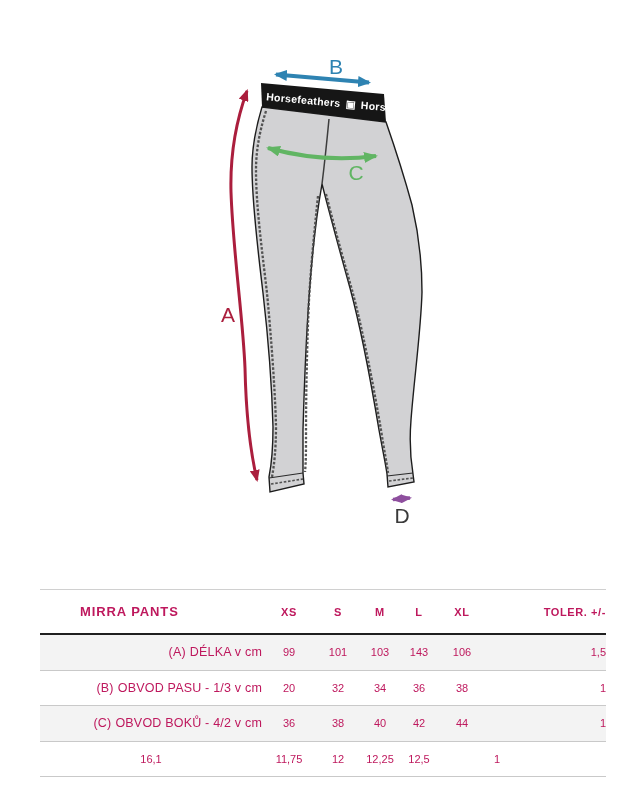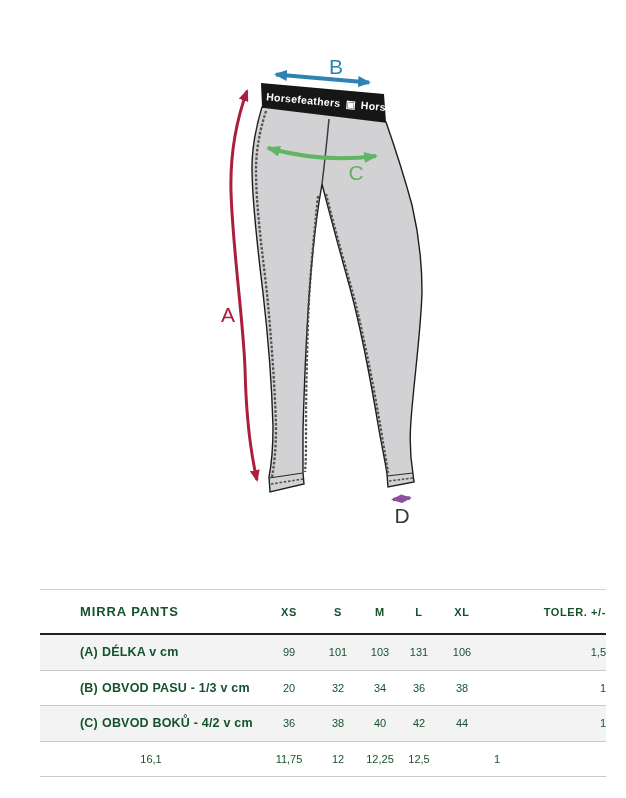--- a/index.html
+++ b/index.html
@@ -22,36 +22,36 @@
   .hemline { stroke:#2a2a2a; stroke-width:1.2; fill:none; }
   .arrow { fill:none; }
   .dim-label { font-size:21px; font-family:"Liberation Sans",sans-serif; }
   .band-text { font-size:10.5px; font-weight:bold; fill:#ffffff;
                letter-spacing:.3px; font-family:"Liberation Sans",sans-serif; }
 
   
   .size-table {
     position:absolute; left:40px; top:589px; width:566px;
     border-top:1px solid #d0d0d0;
-    color:#14532d;
+    color:#be185d;
   }
   .t-head, .t-row {
     display:grid;
     grid-template-columns:222px 54px 44px 40px 38px 48px 1fr;
     align-items:center;
   }
   .t-head { height:43px; border-bottom:2px solid #1f1f1f; }
   .t-row  { height:34.5px; border-bottom:1px solid #c9c9c9; }
   .t-row.striped { background:#f3f3f3; }
   .cell { font-size:11px; text-align:center; white-space:nowrap; }
   .t-head .cell { font-weight:bold; letter-spacing:.6px; }
   .cell.title { text-align:left; padding-left:40px; font-size:13px;
                 font-weight:bold; letter-spacing:.9px; }
-  .cell.rowlabel { text-align:left; padding-left:40px; font-size:12.5px;
-                   font-weight:bold; letter-spacing:.2px; }
+  .cell.rowlabel { text-align:right; padding-left:40px; font-size:12.5px;
+                   font-weight:normal; letter-spacing:.2px; }
   .cell.rowlabel .key { margin-right:4px; }
   .cell.tol { text-align:right; padding-left:56px; }
 </style>
 </head>
 <body>
 
 <div class="stage">
 
   <svg class="diagram" viewBox="0 0 626 565">
     <defs>
@@ -142,21 +142,21 @@
       <div class="cell tol">TOLER. +/-</div>
     </div>
 
     <div class="t-row striped">
       <div class="cell rowlabel">
         <span class="key">(A)</span><span>DÉLKA v cm</span>
       </div>
       <div class="cell">99</div>
       <div class="cell">101</div>
       <div class="cell">103</div>
-      <div class="cell">131</div>
+      <div class="cell">143</div>
       <div class="cell">106</div>
       <div class="cell tol">1,5</div>
     </div>
 
     <div class="t-row">
       <div class="cell rowlabel">
         <span class="key">(B)</span><span>OBVOD PASU - 1/3 v cm</span>
       </div>
       <div class="cell">20</div>
       <div class="cell">32</div>

